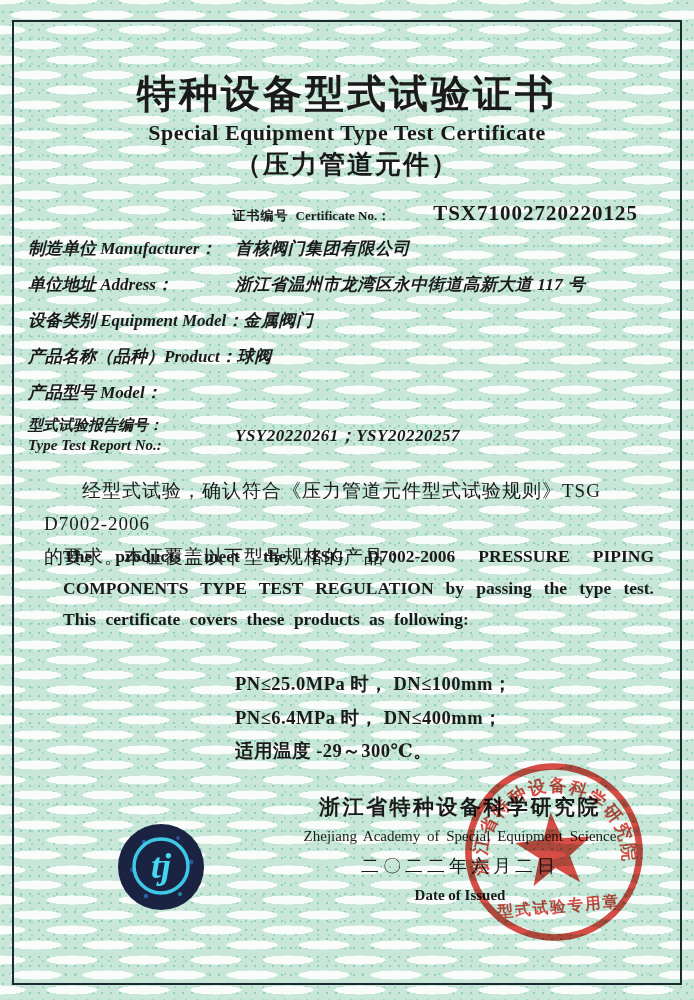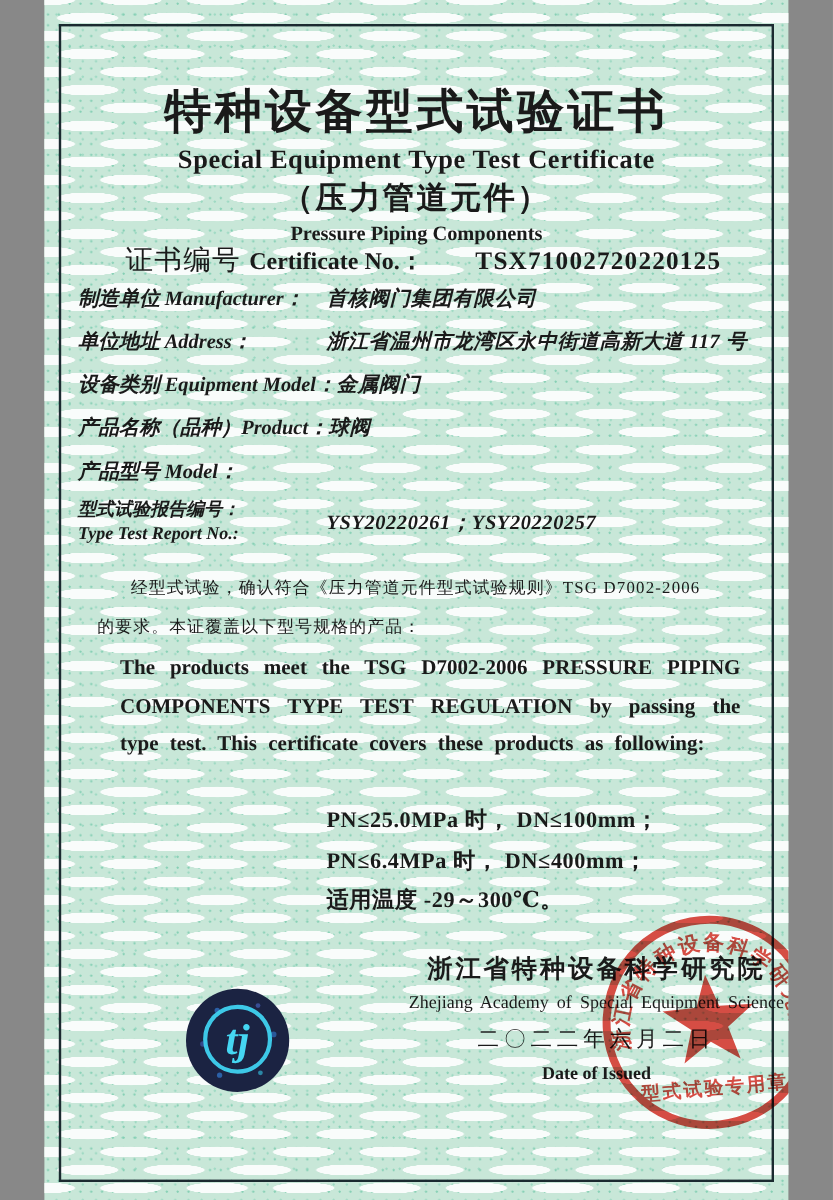--- a/index.html
+++ b/index.html
@@ -1,45 +1,45 @@
 <!DOCTYPE html>
 <html><head>
 <meta charset="utf-8">
 <style>
   html,body{margin:0;padding:0;background:#888;}
   .page{
-    position:relative;width:620px;height:1000px;margin:0 auto;overflow:hidden;
+    position:relative;width:694px;height:1000px;margin:0 auto;overflow:hidden;
     color:#1a1a1a;
     font-family:"Liberation Serif","DejaVu Serif",serif;
     background-color:#c8e7d8;
     background-image:
       radial-gradient(26px 4.6px at 50% 50%, #f9fcfb 0 96%, rgba(249,252,251,0) 100%),
       radial-gradient(26px 4.6px at 50% 50%, #f9fcfb 0 96%, rgba(249,252,251,0) 100%),
       radial-gradient(1.2px 1.2px at 3px 3px, #85cfb4 0 55%, rgba(133,207,180,0) 100%),
       radial-gradient(1.2px 1.2px at 6px 7px, #9ad8c1 0 55%, rgba(154,216,193,0) 100%);
     background-size:72px 30px,72px 30px,9px 9px,11px 13px;
     background-position:0 0,36px 15px,0 0,4px 5px;
   }
   .frame{position:absolute;left:12px;top:20px;right:12px;bottom:15px;border:2px solid #1b2a30;pointer-events:none;}
   .hdr{position:absolute;left:0;right:0;top:72px;text-align:center;line-height:1.15;}
   .title-cn{font-size:39px;font-weight:900;letter-spacing:3px;margin:0;}
   .title-en{font-size:22px;font-weight:700;margin-top:3px;letter-spacing:.5px;}
   .sub-cn{font-size:26px;font-weight:700;margin-top:5px;letter-spacing:2px;}
   .sub-en{font-size:17px;font-weight:700;margin-top:5px;}
   .certno{position:absolute;top:201px;right:56px;display:flex;align-items:baseline;gap:7px;white-space:nowrap;}
-  .certno .l-cn{font-size:23px;font-weight:400;letter-spacing:1px;}
-  .certno .l-en{font-size:20px;font-weight:700;}
+  .certno .l-cn{font-size:13px;font-weight:700;letter-spacing:1px;}
+  .certno .l-en{font-size:13px;font-weight:700;}
   .certno .num{font-size:21px;font-weight:700;letter-spacing:1px;margin-left:36px;}
   .fields{position:absolute;left:28px;right:26px;top:237px;}
   .frow{display:flex;align-items:baseline;margin-bottom:13px;font-style:italic;}
   .flabel{flex:0 0 207px;font-size:17px;font-weight:700;white-space:nowrap;}
   .fvalue{font-size:17px;font-weight:700;letter-spacing:.5px;}
   .frow-2l{align-items:center;margin-top:-2px;}
   .flabel-2l{flex:0 0 207px;font-size:15px;font-weight:700;line-height:1.35;}
-  .bodycn{position:absolute;left:44px;right:44px;top:474px;font-size:14px;line-height:33px;letter-spacing:1px;}
+  .bodycn{position:absolute;left:44px;right:44px;top:474px;font-size:19px;line-height:33px;letter-spacing:1px;}
   .bodycn .ind{text-indent:2em;}
   .bodyen{position:absolute;left:44px;right:40px;top:541px;font-size:17.5px;font-weight:700;line-height:31.5px;text-align:justify;word-spacing:5px;margin-left:19px;}
   .specs{position:absolute;left:235px;top:668px;font-size:18.5px;font-weight:700;line-height:33.5px;letter-spacing:.5px;}
   .ftr{position:absolute;left:235px;width:450px;top:793px;text-align:center;z-index:2;}
   .issuer-cn{font-size:21px;font-weight:700;letter-spacing:2.5px;}
   .issuer-en{font-size:15px;margin-top:7px;word-spacing:3px;}
   .date-cn{font-size:18px;margin-top:9px;letter-spacing:4px;}
   .date-en{font-size:15px;font-weight:700;margin-top:9px;}
   .hologram{position:absolute;left:116px;top:822px;width:90px;height:90px;z-index:3;}
   .seal{position:absolute;left:459px;top:757px;width:190px;height:190px;z-index:4;opacity:.88;mix-blend-mode:multiply;transform:rotate(-5deg);}
@@ -47,21 +47,20 @@
 </head>
 <body>
 
 <div class="page">
   <div class="frame"></div>
 
   <div class="hdr">
     <h1 class="title-cn">特种设备型式试验证书</h1>
     <div class="title-en">Special Equipment Type Test Certificate</div>
     <div class="sub-cn">（压力管道元件）</div>
-    <div class="sub-en">Pressure Piping Components</div>
   </div>
 
   <div class="certno">
     <span class="l-cn">证书编号</span>
     <span class="l-en">Certificate No.：</span>
     <span class="num">TSX71002720220125</span>
   </div>
 
   <div class="fields">
     <div class="frow">

